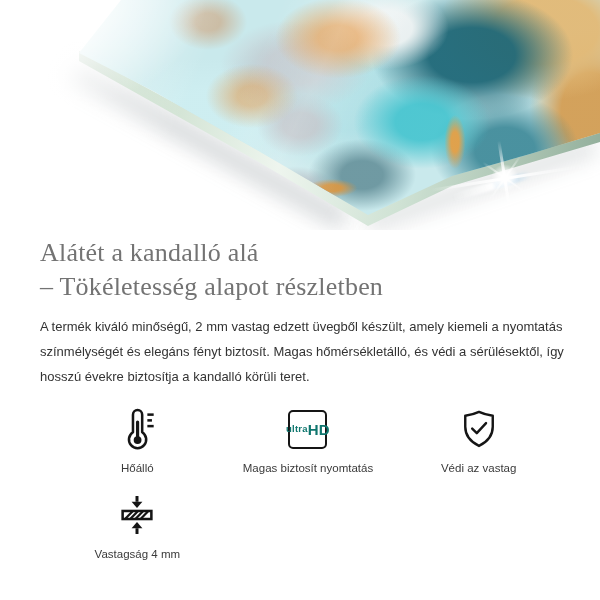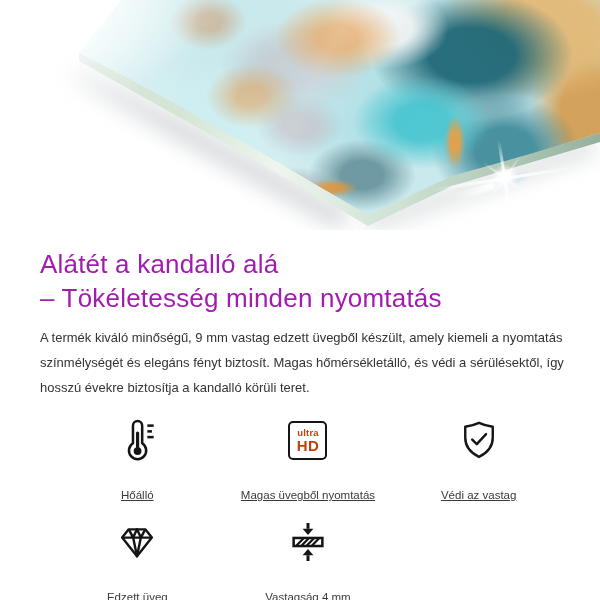--- a/index.html
+++ b/index.html
@@ -61,33 +61,33 @@
   .sparkle .ray{position:absolute;background:linear-gradient(90deg,rgba(255,255,255,0),#fff 45%,#fff 55%,rgba(255,255,255,0));border-radius:2px;}
   .sparkle .h{width:150px;height:3px;left:-75px;top:-1.5px;transform:rotate(-9deg);}
   .sparkle .v{width:76px;height:2.5px;left:-38px;top:-1.2px;transform:rotate(81deg);}
   .sparkle .d1{width:54px;height:2px;left:-27px;top:-1px;transform:rotate(35deg);opacity:.8;}
   .sparkle .d2{width:54px;height:2px;left:-27px;top:-1px;transform:rotate(-55deg);opacity:.8;}
   .sparkle .glow{position:absolute;left:-14px;top:-14px;width:28px;height:28px;border-radius:50%;
     background:radial-gradient(circle,#fff 0 16%,rgba(255,255,255,.8) 34%,rgba(255,255,255,0) 70%);}
 
   
   .content{padding:0 34px 0 40px;}
-  h1{font-family:Liberation Sans, sans-serif;font-weight:400;color:#a21caf;
-     font-size:26px;line-height:34px;margin:17px 0 0 0;letter-spacing:.2px;}
+  h1{font-family:Liberation Serif, serif;font-weight:400;color:#737373;
+     font-size:26px;line-height:34px;margin:6px 0 0 0;letter-spacing:.2px;}
   .desc{font-size:13px;line-height:25px;color:#333;margin:10px 0 0 0;max-width:532px;}
 
   
   .features{display:grid;grid-template-columns:repeat(3,1fr);
     padding:0 2px 0 12px;margin-top:16px;row-gap:16px;}
   .feature{display:flex;flex-direction:column;align-items:center;}
   .feature-icon{height:48px;display:flex;align-items:center;justify-content:center;}
-  .feature-label{margin-top:24px;font-size:11.5px;color:#3a3a3a;line-height:14px;text-decoration:underline;}
+  .feature-label{margin-top:8px;font-size:11.5px;color:#3a3a3a;line-height:14px;}
   .icon-stroke{stroke:#151515;fill:none;stroke-width:2.2;}
   .uhd-box{width:35px;height:35px;border:2.6px solid #151515;border-radius:5px;
-    display:flex;flex-direction:column;align-items:center;justify-content:center;color:#c2410c;}
+    display:flex;flex-direction:row;align-items:center;justify-content:center;color:#0f766e;}
   .uhd-top{font-size:9.5px;font-weight:700;line-height:10px;letter-spacing:.2px;}
   .uhd-bottom{font-size:15px;font-weight:700;line-height:15px;letter-spacing:.3px;text-align:center;}
 </style>
 </head>
 <body>
 
 <div class="hero">
   <div class="shadow-a"></div>
   <div class="shadow-b"></div>
   <div class="glass-edge"></div>
@@ -97,22 +97,22 @@
   <div class="sparkle">
     <div class="ray h"></div>
       <div class="ray v"></div>
     <div class="ray d1"></div>
       <div class="ray d2"></div>
     <div class="glow"></div>
   </div>
 </div>
 
 <div class="content">
-  <h1><span>Alátét a kandalló alá</span><br><span>– Tökéletesség minden nyomtatás</span></h1>
-  <p class="desc">A termék kiváló minőségű, 9 mm vastag edzett üvegből készült, amely kiemeli a nyomtatás színmélységét és elegáns fényt biztosít. Magas hőmérsékletálló, és védi a sérülésektől, így hosszú évekre biztosítja a kandalló körüli teret.</p>
+  <h1><span>Alátét a kandalló alá</span><br><span>– Tökéletesség alapot részletben</span></h1>
+  <p class="desc">A termék kiváló minőségű, 2 mm vastag edzett üvegből készült, amely kiemeli a nyomtatás színmélységét és elegáns fényt biztosít. Magas hőmérsékletálló, és védi a sérülésektől, így hosszú évekre biztosítja a kandalló körüli teret.</p>
 
   <div class="features">
 
     <div class="feature">
       <div class="feature-icon">
         <svg width="46" height="46" viewBox="0 0 40 40">
           <path class="icon-stroke" stroke-linejoin="round" d="M16.5 7.5 a4 4 0 0 1 8 0 V22.8 a7.5 7.5 0 1 1 -8 0 Z"></path>
           <line x1="20.5" y1="14" x2="20.5" y2="27" stroke="#151515" stroke-width="2.8" stroke-linecap="round"></line>
           <circle cx="20.5" cy="29.6" r="3.4" fill="#151515"></circle>
           <line class="icon-stroke" stroke-width="2" x1="29" y1="7.5" x2="34.5" y2="7.5"></line>
@@ -123,42 +123,33 @@
       <span class="feature-label">Hőálló</span>
     </div>
 
     <div class="feature">
       <div class="feature-icon">
         <div class="uhd-box">
           <span class="uhd-top">ultra</span>
           <span class="uhd-bottom">HD</span>
         </div>
       </div>
-      <span class="feature-label">Magas üvegből nyomtatás</span>
+      <span class="feature-label">Magas biztosít nyomtatás</span>
     </div>
 
     <div class="feature">
       <div class="feature-icon">
         <svg width="44" height="44" viewBox="0 0 40 40">
           <path class="icon-stroke" stroke-linejoin="round" d="M20 4.5 C24 6.4 28 7.4 32.5 7.9 V18 C32.5 26.3 27.6 31.7 20 35.4 C12.4 31.7 7.5 26.3 7.5 18 V7.9 C12 7.4 16 6.4 20 4.5 Z"></path>
           <path class="icon-stroke" stroke-width="2.4" stroke-linecap="round" stroke-linejoin="round" d="M13.8 19.6 L18 23.8 L26.4 14.6"></path>
         </svg>
       </div>
       <span class="feature-label">Védi az vastag</span>
     </div>
 
-    <div class="feature">
-      <div class="feature-icon">
-        <svg width="46" height="44" viewBox="0 0 40 40">
-          <path class="icon-stroke" stroke-width="2" stroke-linejoin="round" d="M12.5 8.5 H27.5 L33.5 16 L20 33 L6.5 16 Z"></path>
-          <path class="icon-stroke" stroke-width="1.7" stroke-linejoin="round" d="M6.5 16 H33.5 M12.5 8.5 L16.5 16 L20 8.5 L23.5 16 L27.5 8.5 M16.5 16 L20 33 L23.5 16"></path>
-        </svg>
-      </div>
-      <span class="feature-label">Edzett üveg</span>
-    </div>
 
 
     <div class="feature">
       <div class="feature-icon">
         <svg width="46" height="46" viewBox="0 0 40 40">
           <line x1="20" y1="3.5" x2="20" y2="8.5" stroke="#151515" stroke-width="2.6"></line>
           <polygon points="15.3,8.5 24.7,8.5 20,14" fill="#151515"></polygon>
           <rect x="7.5" y="16.5" width="25" height="7" class="icon-stroke" stroke-width="2"></rect>
           <g stroke="#151515" stroke-width="2">
             <line x1="10" y1="23" x2="16" y2="17"></line>

